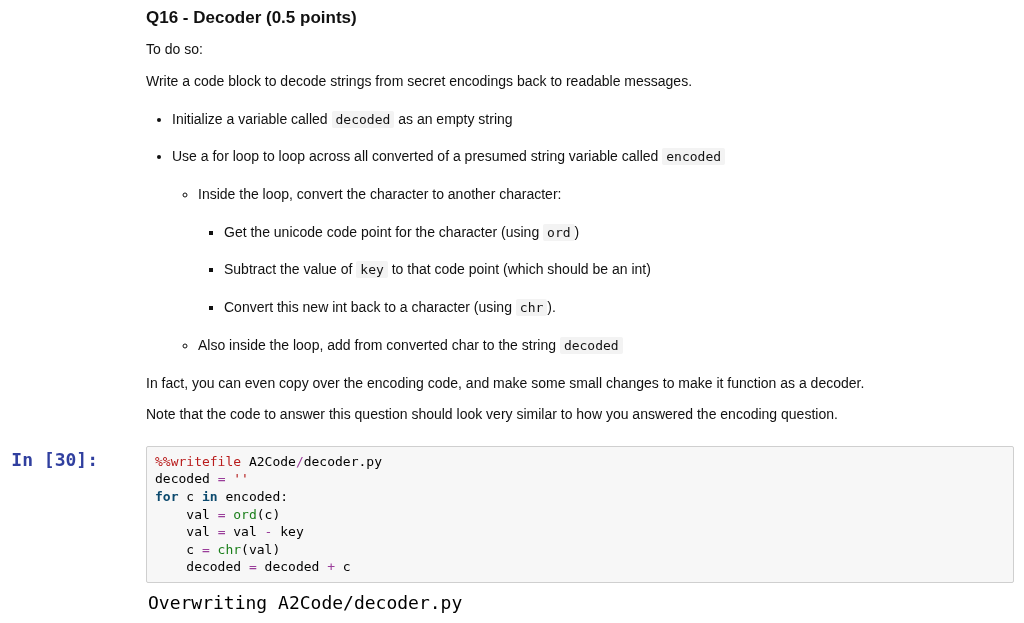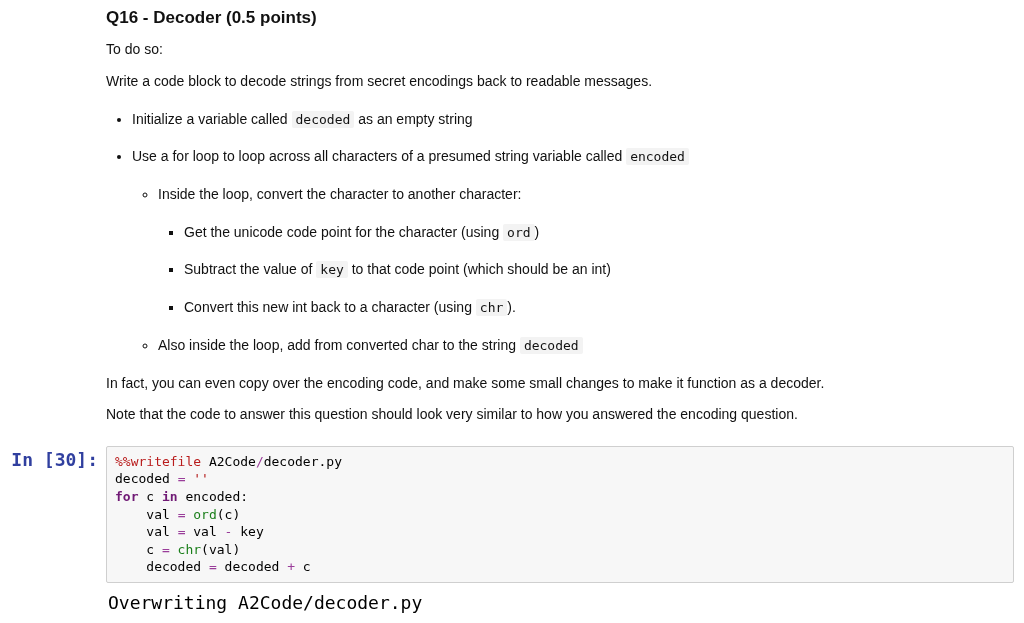--- a/index.html
+++ b/index.html
@@ -10,20 +10,21 @@
     margin: 0;
     padding: 0;
     background: #fff;
   }
   .notebook {
     padding: 0 10px 10px 10px;
   }
   .cell {
     display: flex;
     margin: 0;
+    gap: 40px;
   }
   .prompt {
     width: 88px;
     min-width: 88px;
     text-align: right;
     padding: 5px 8px 5px 0;
     font-family: "SFMono-Regular", Menlo, Consolas, monospace;
     font-size: 18px;
     color: #303f9f;
     font-weight: bold;
@@ -76,42 +77,42 @@
   }
   .code-output {
     padding: 6px 2px;
     font-family: "SFMono-Regular", Menlo, Consolas, monospace;
     font-size: 18px;
     white-space: pre;
   }
   
   .c-magic { color: #b91c1c; }     
   .c-op    { color: #9a3d9a; }     
-  .c-kw    { color: #701a75; font-weight: bold; } 
+  .c-kw    { color: #0c4a6e; font-weight: bold; } 
   .c-str   { color: #b21515; }     
   .c-fn    { color: #1a7e1a; }     
   .c-num   { color: #0c4a6e; }     
 </style>
 </head>
 <body>
 
 <div class="notebook">
 
   <div class="cell text-cell">
     <div class="prompt"></div>
     <div class="cell-body text-render">
       <h3>Q16 - Decoder (0.5 points)</h3>
       <p>To do so:</p>
       <p>Write a code block to decode strings from secret encodings back to readable messages.</p>
       <ul>
         <li>
           <span>Initialize a variable called </span><code class="inline">decoded</code><span> as an empty string</span>
         </li>
         <li>
-          <span>Use a for loop to loop across all characters of a presumed string variable called </span><code class="inline">encoded</code>
+          <span>Use a for loop to loop across all converted of a presumed string variable called </span><code class="inline">encoded</code>
           <ul>
             <li>
               <span>Inside the loop, convert the character to another character:</span>
               <ul>
                 <li>
                   <span>Get the unicode code point for the character (using </span><code class="inline">ord</code><span>)</span>
                 </li>
                 <li>
                   <span>Subtract the value of </span><code class="inline">key</code><span> to that code point (which should be an int)</span>
                 </li>

